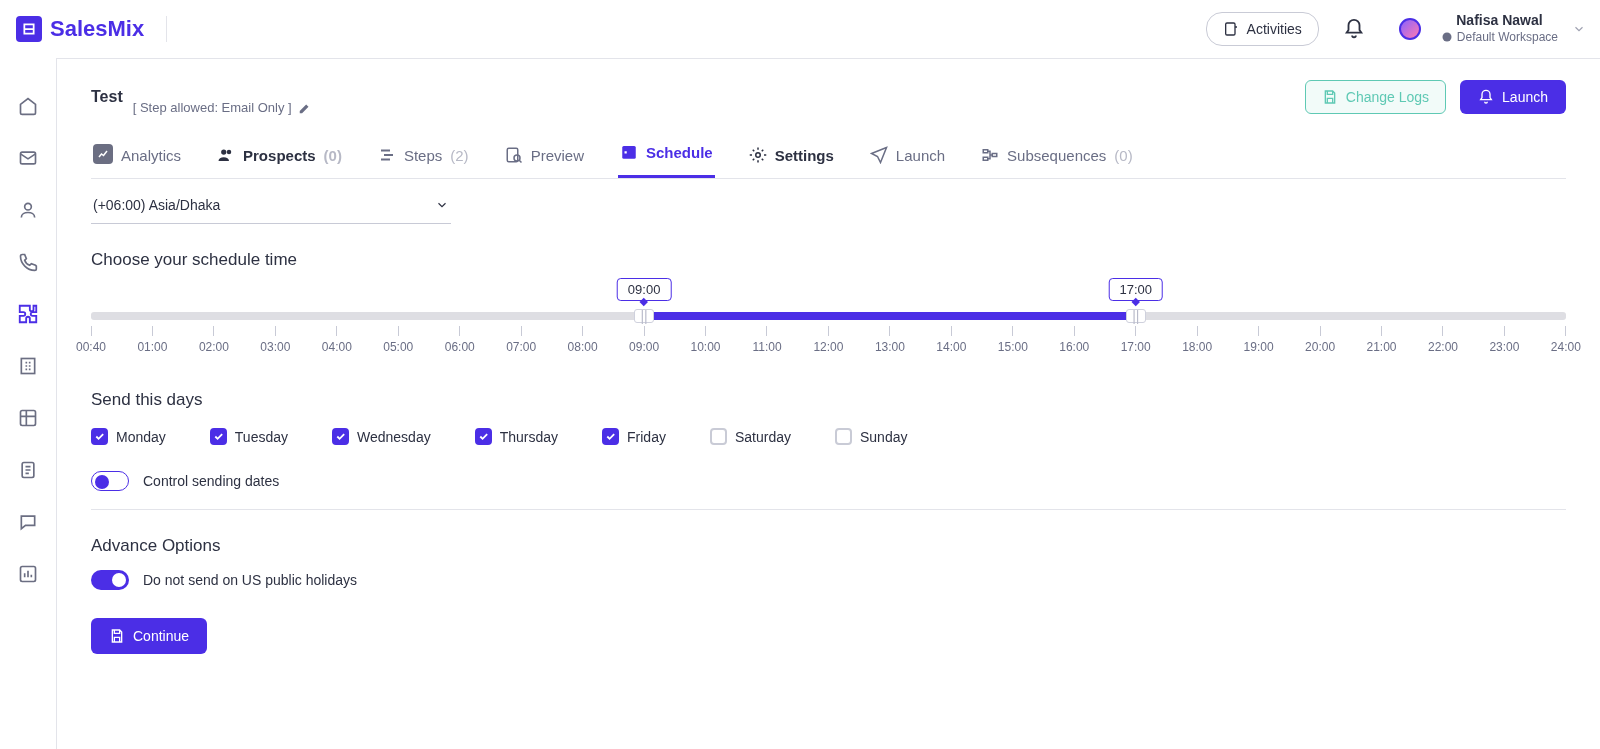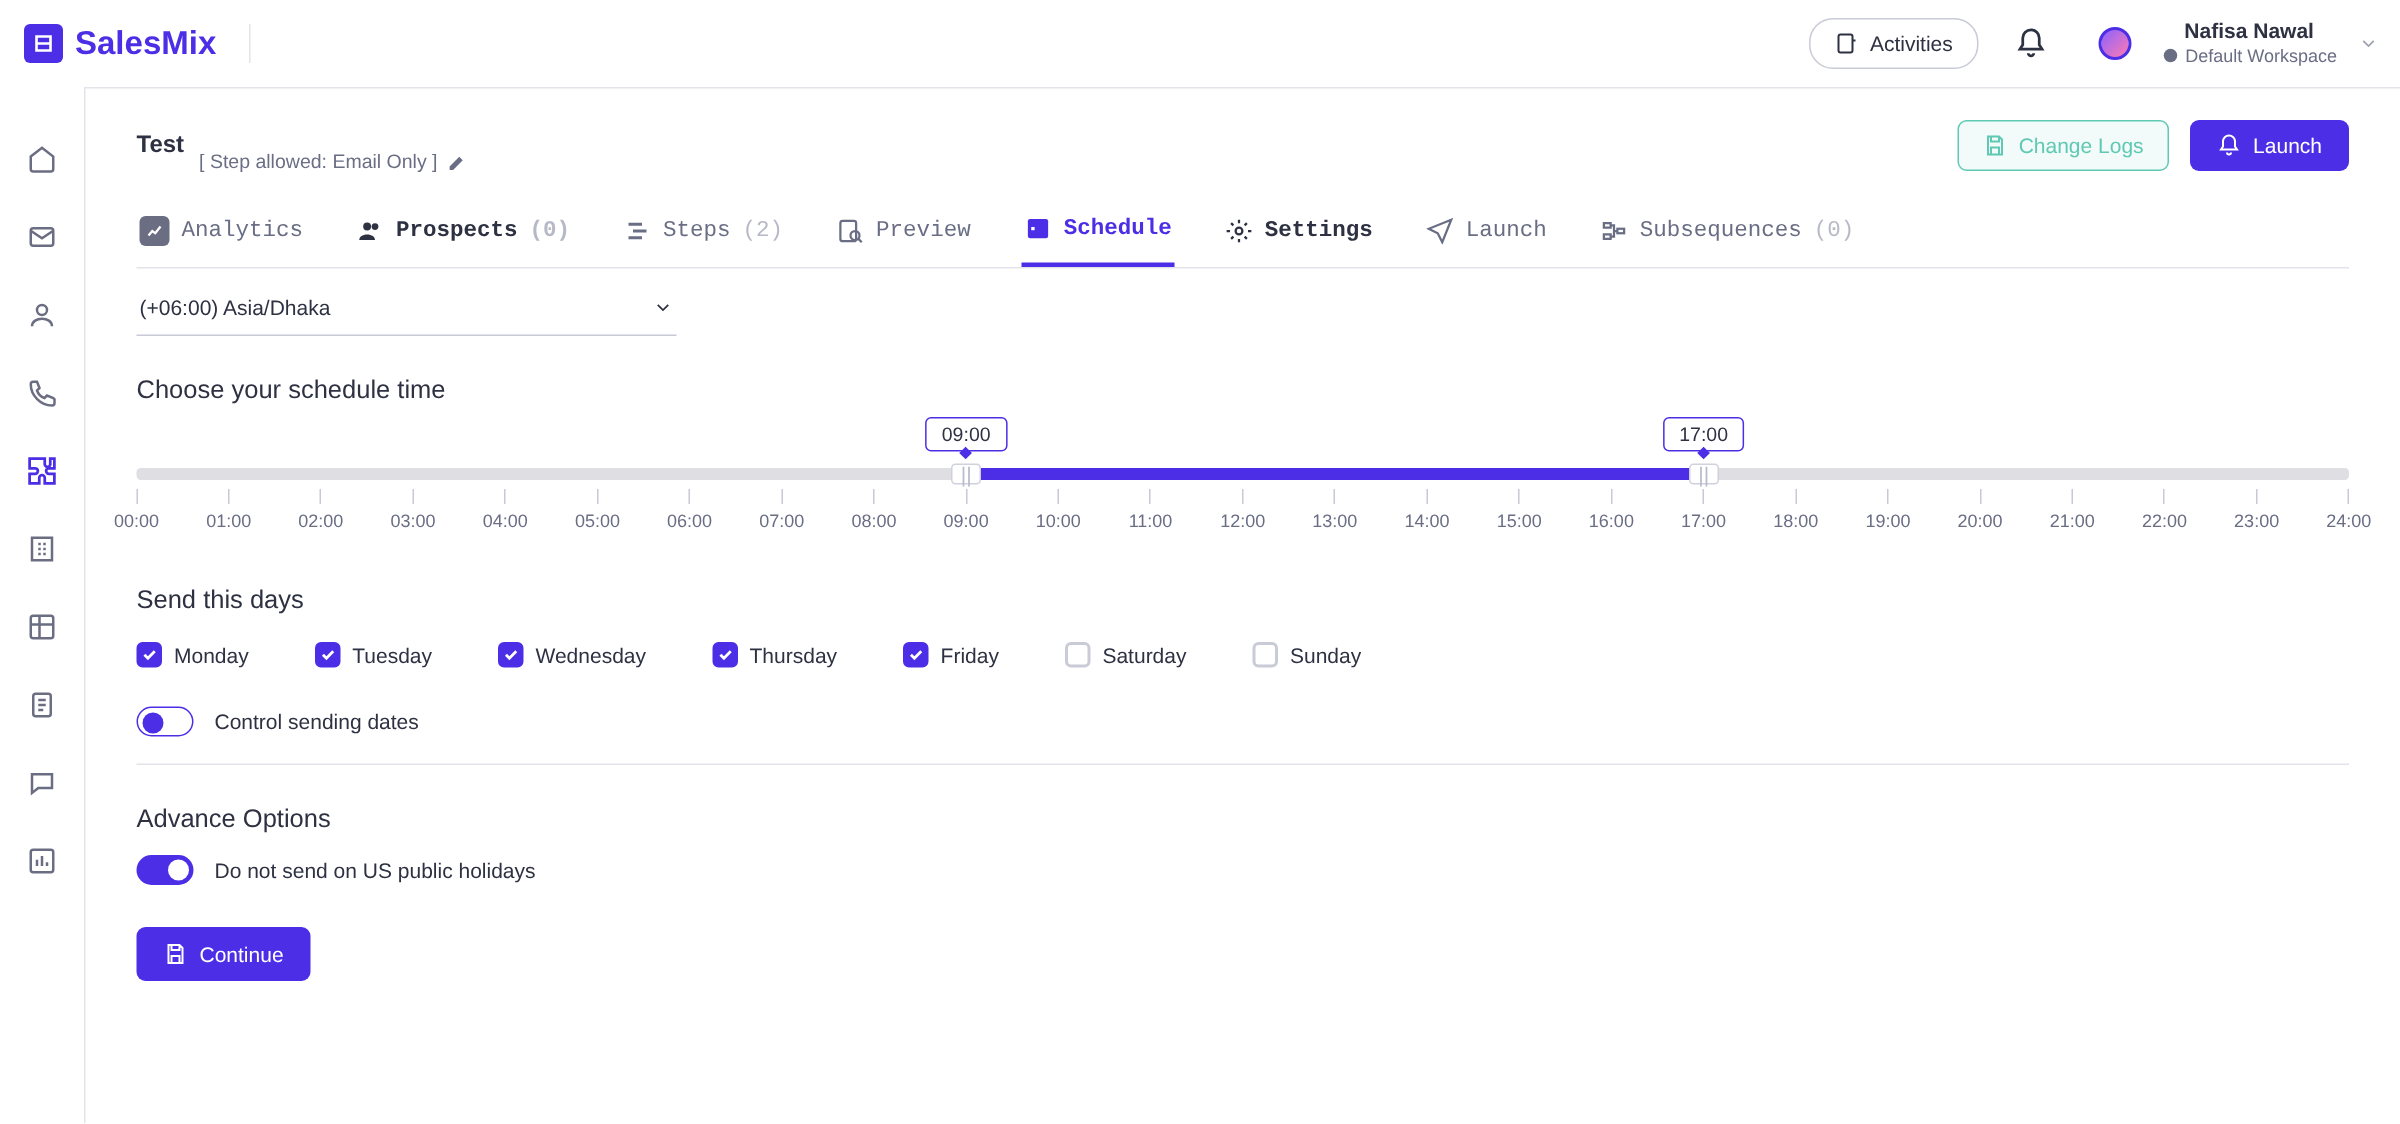--- a/index.html
+++ b/index.html
@@ -53,21 +53,21 @@
     display:inline-flex;align-items:center;gap:8px;border:1px solid var(--teal);color:var(--teal);
     background:#f2fbf9;border-radius:6px;padding:8px 16px;font-size:14px;cursor:pointer;
   }
   .btn-primary{
     display:inline-flex;align-items:center;gap:8px;border:none;color:#fff;
     background:var(--primary);border-radius:6px;padding:9px 18px;font-size:14px;cursor:pointer;margin-left:14px;
   }
   
   
   .tabs{display:flex;gap:32px;margin-top:18px;border-bottom:1px solid var(--border);}
-  .tab{display:flex;align-items:center;gap:8px;padding:10px 2px 14px 2px;color:var(--text-muted);cursor:pointer;font-size:15px;font-family:Liberation Mono, monospace;}
+  .tab{display:flex;align-items:flex-end;gap:8px;padding:10px 2px 14px 2px;color:var(--text-muted);cursor:pointer;font-size:15px;}
   .tab .count{color:#b7b9c6;}
   .tab.bold{color:var(--text);font-weight:600;}
   .tab.active{color:var(--primary);border-bottom:3px solid var(--primary);font-weight:600;}
   .tab-icon{width:20px;height:20px;border-radius:4px;background:#6b6e82;display:inline-flex;align-items:center;justify-content:center;color:#fff;font-size:11px;}
   .tab .plain-icon{color:inherit;width:18px;height:18px;display:inline-flex;align-items:center;justify-content:center;}
   
   .section-label{color:var(--text);font-size:17px;margin-top:26px;font-weight:500;}
   .select-line{
     display:flex;align-items:center;justify-content:space-between;
     border-bottom:1px solid #c8cad6;width:360px;padding:10px 2px;margin-top:8px;cursor:pointer;
@@ -344,21 +344,21 @@
       <div class="track" id="slider-track">
           <div class="range" style="left: 37.5%; right: 29.1667%;"></div>
           <div class="handle-tip" style="left: 37.5%;">09:00</div>
           <div class="handle" style="left: 37.5%;">||</div>
           <div class="handle-tip" style="left: 70.8333%;">17:00</div>
           <div class="handle" style="left: 70.8333%;">||</div>
         </div>
       <div class="ticks" id="ticks">
           <div class="tick">
             <span class="line"></span>
-            <span>00:00</span>
+            <span>00:40</span>
           </div>
           <div class="tick">
             <span class="line"></span>
             <span>01:00</span>
           </div>
           <div class="tick">
             <span class="line"></span>
             <span>02:00</span>
           </div>
           <div class="tick">

